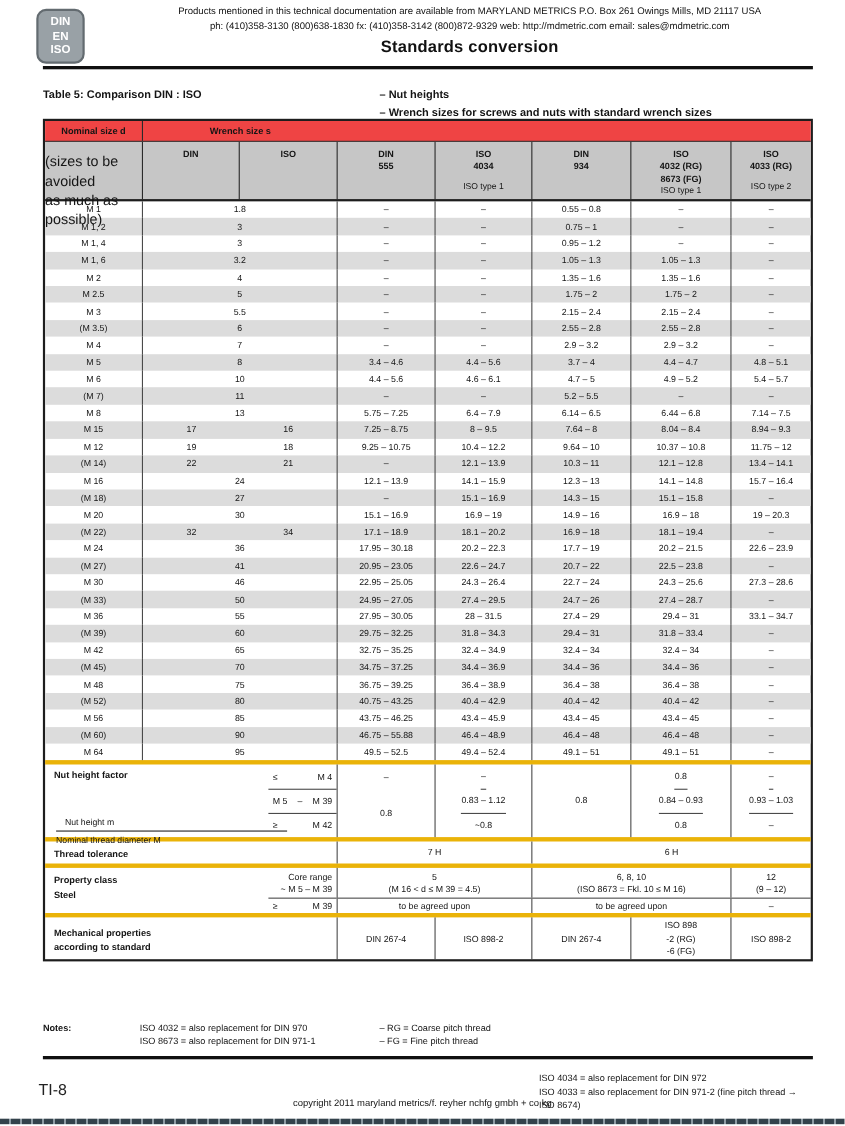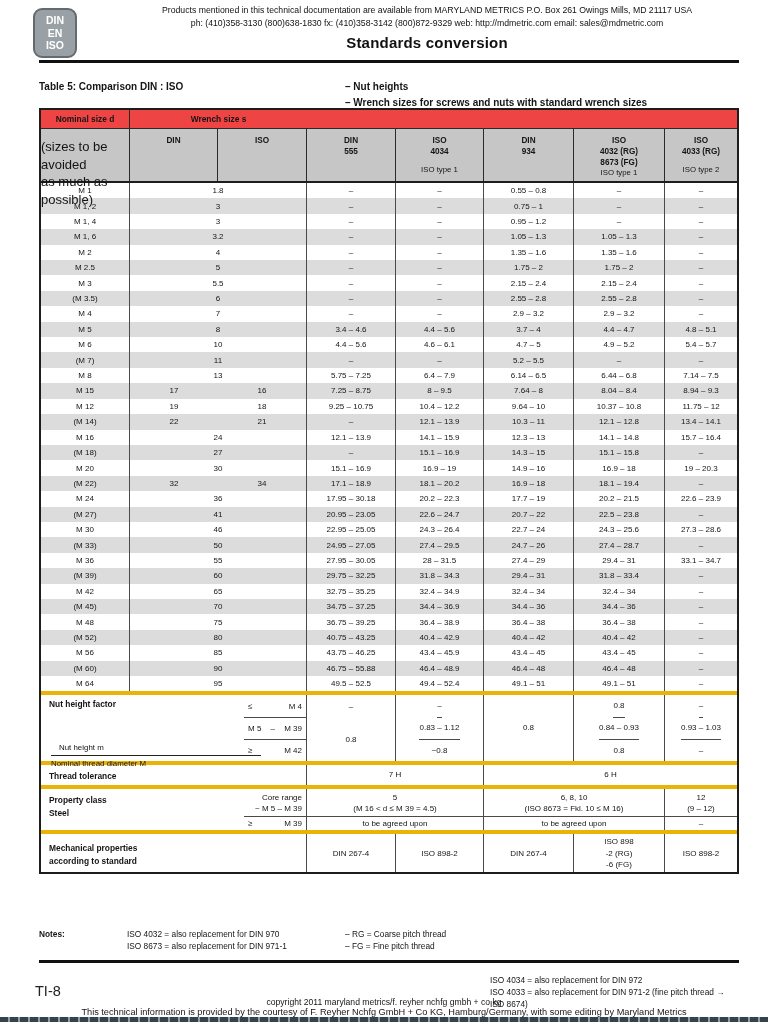--- a/index.html
+++ b/index.html
@@ -607,16 +607,15 @@
     </div>
     <div class="nc3">
       <div>ISO 4034 = also replacement for DIN 972</div>
       <div>ISO 4033 = also replacement for DIN 971-2 (fine pitch thread → ISO 8674)</div>
     </div>
   </div>
 
   <div class="rule-bot"></div>
   <div class="pageid">TI-8</div>
   <div class="foot1">copyright 2011 maryland metrics/f. reyher nchfg gmbh + co kg</div>
-  <div class="foot2">This technical information is provided by the courtesy of F. Reyher Nchfg GmbH + Co KG, Hamburg/Germany, with some editing by Maryland Metrics</div>
   <div class="botbar"></div>
 
 </div>
 
 </body></html>

